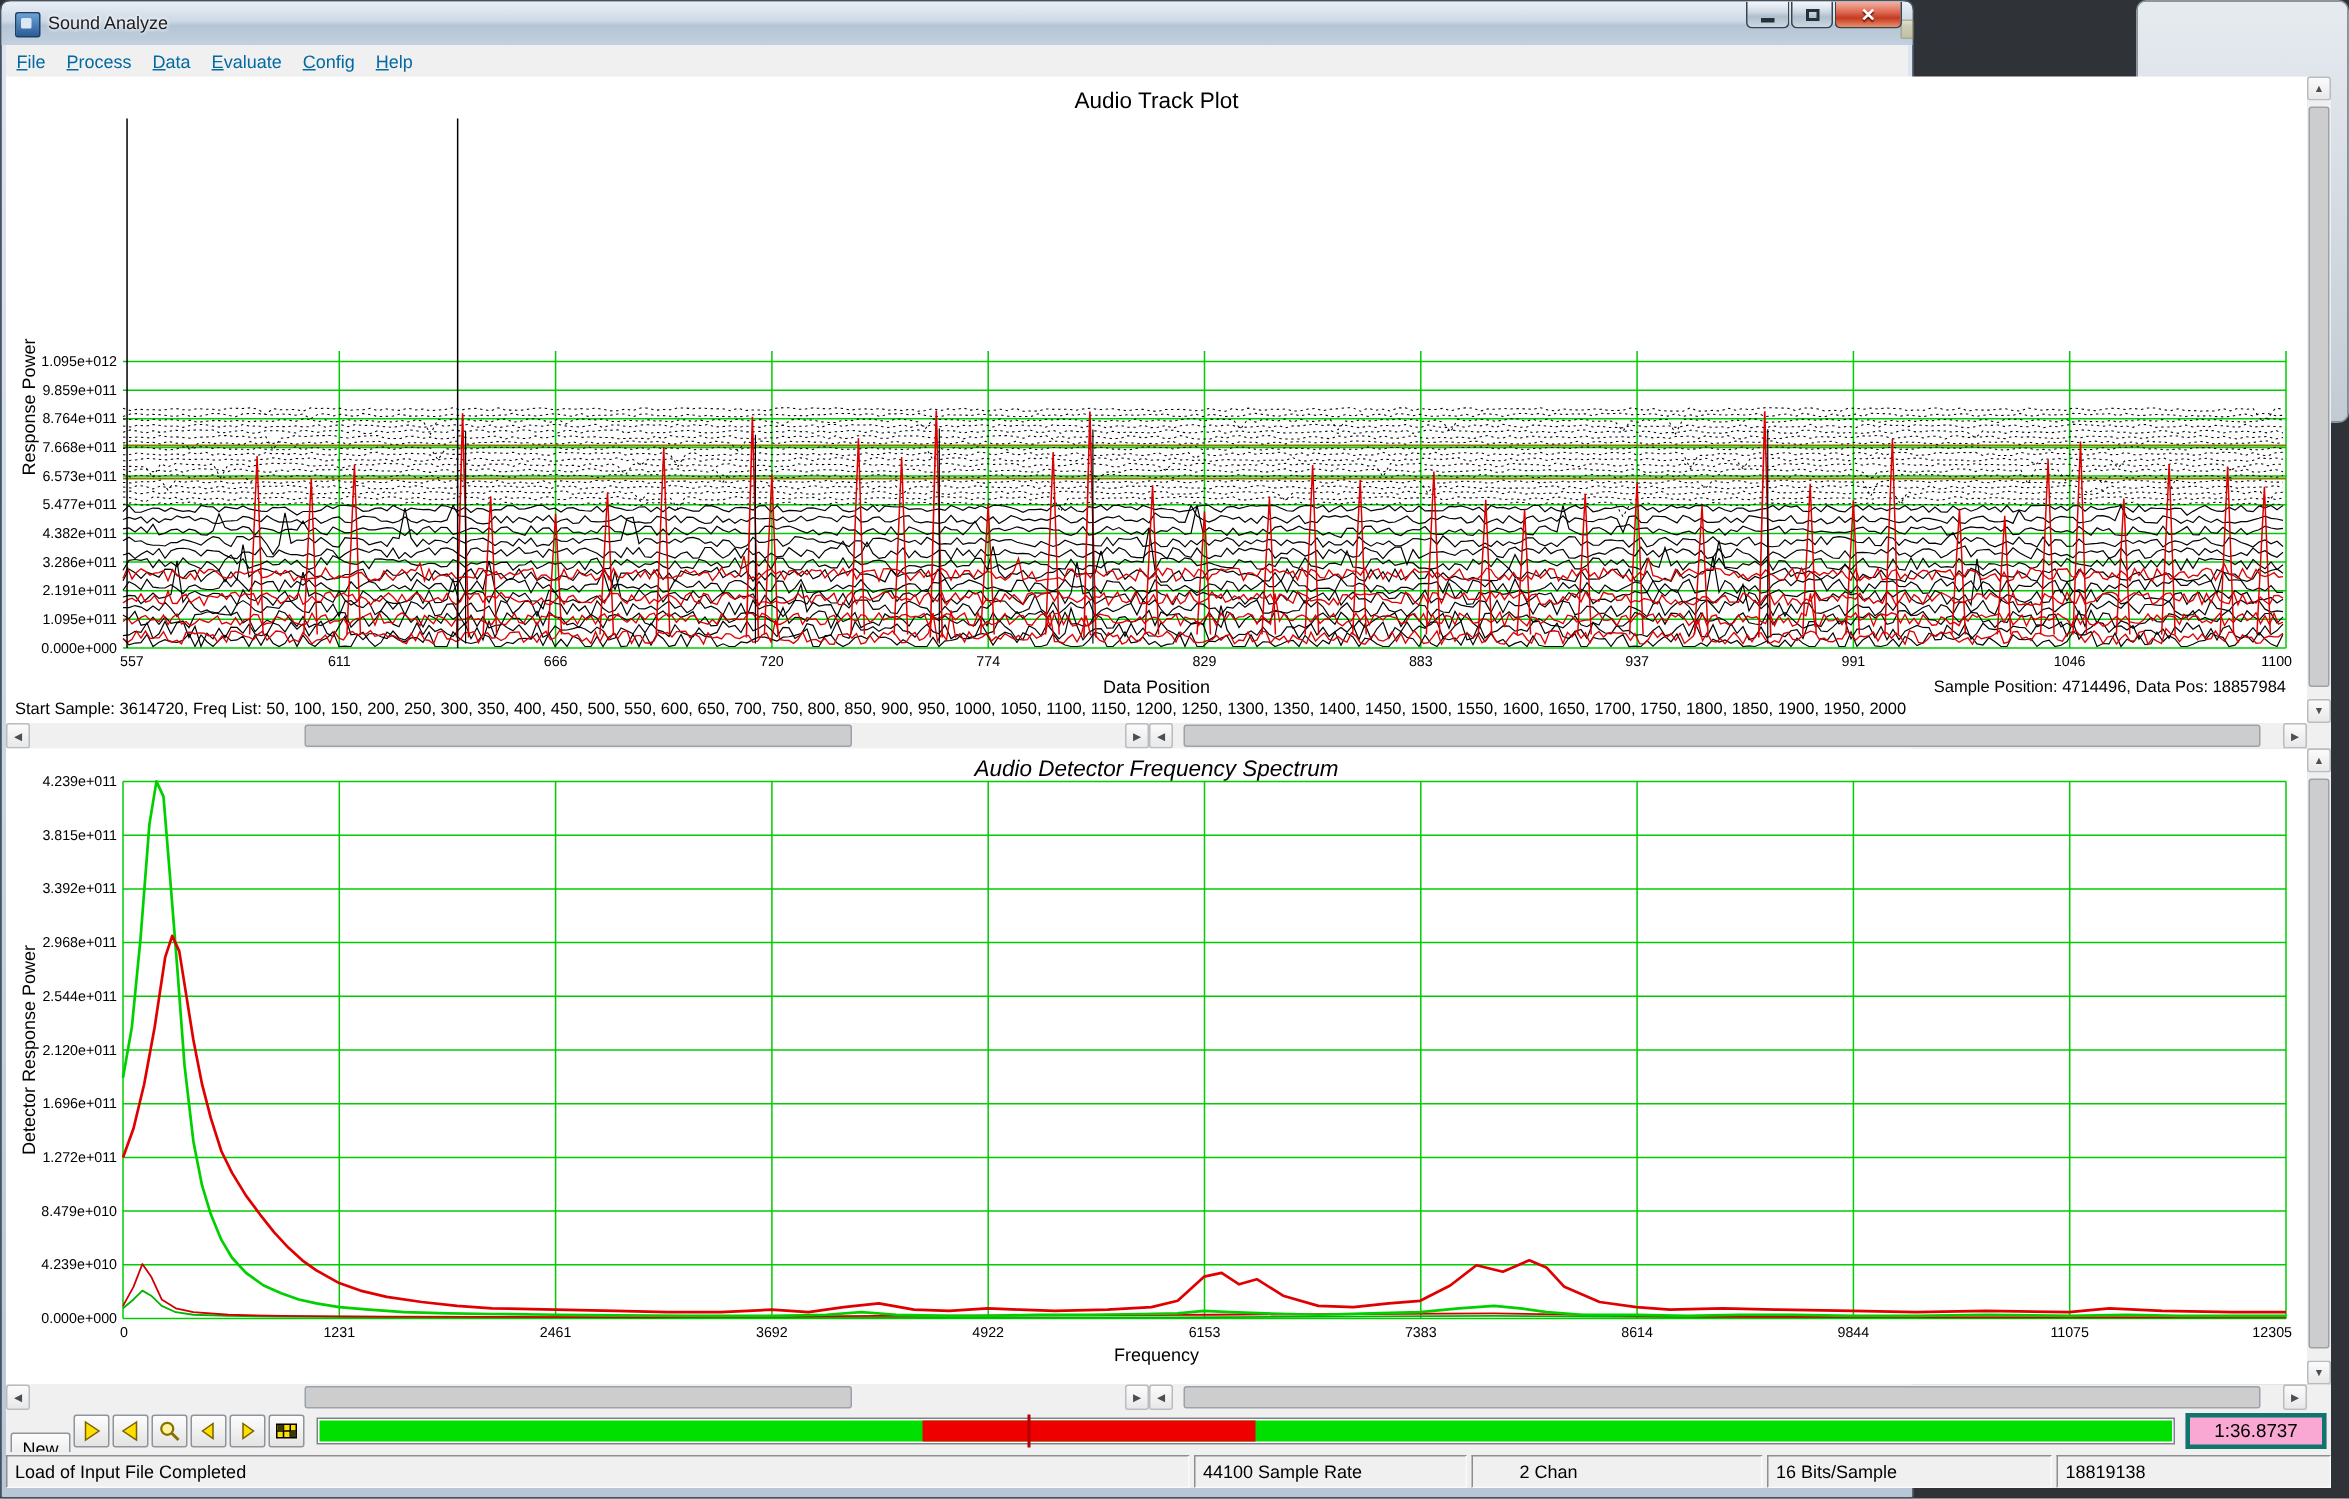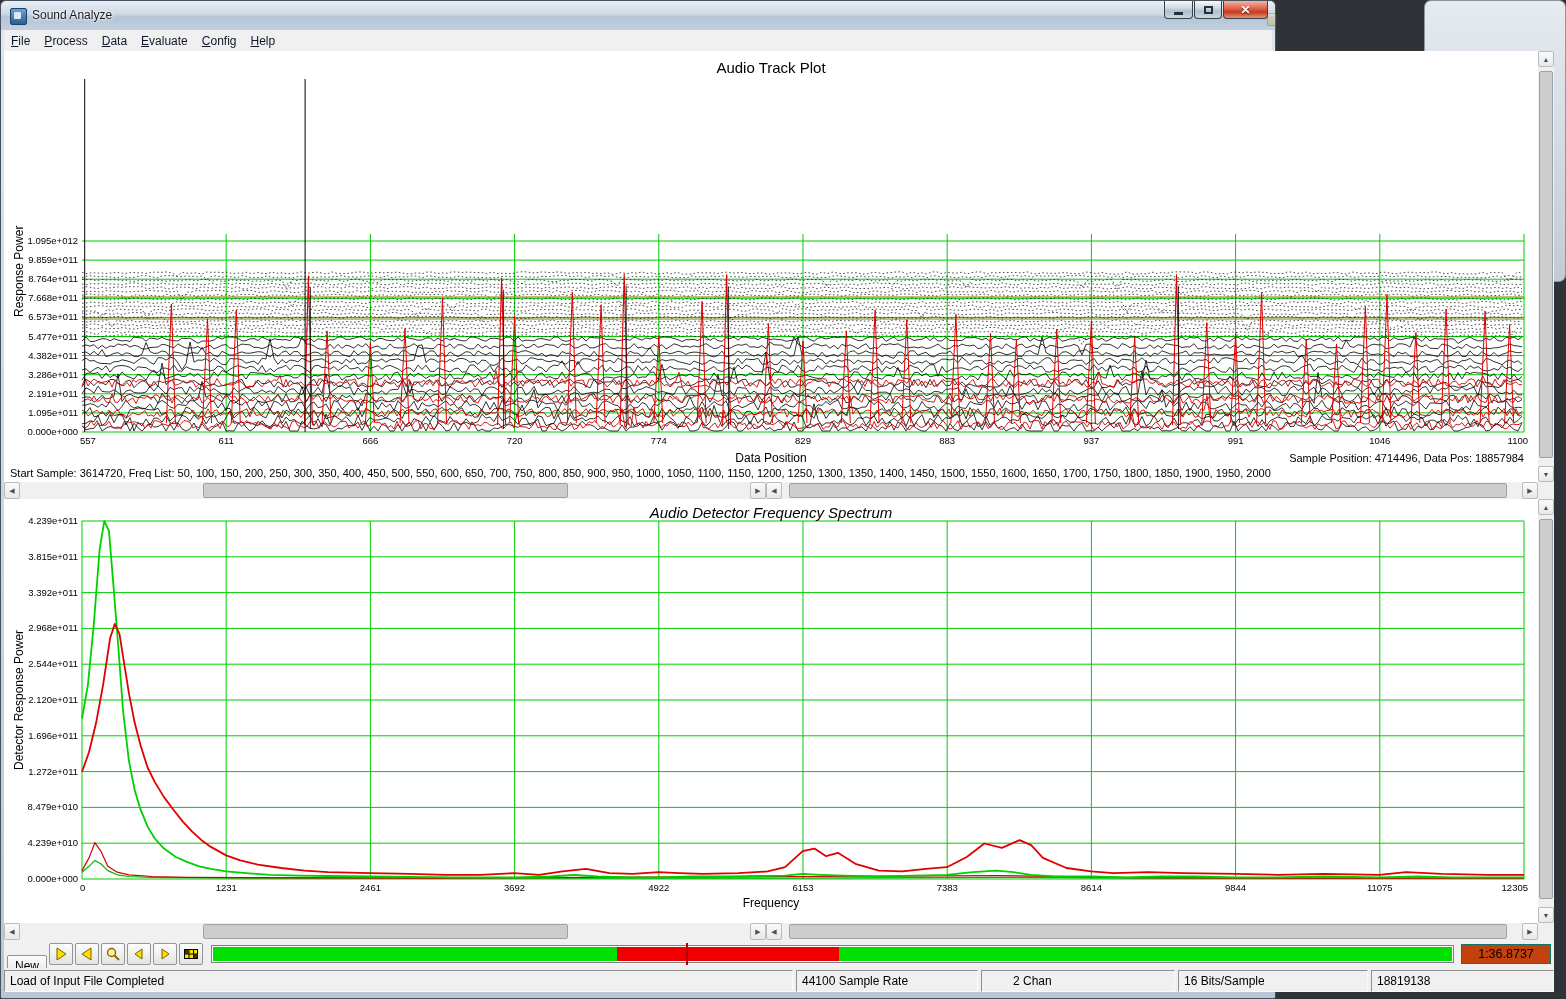--- a/index.html
+++ b/index.html
@@ -19,21 +19,21 @@
   .caption-buttons{position:absolute;right:7px;top:0;display:flex;gap:1px;}
   .cap-btn{height:18px;border:1px solid #39434c;border-top:none;border-radius:0 0 4px 4px;box-sizing:border-box;
     background:linear-gradient(#f5f9fc,#cfdae4 40%,#aebfcd 60%,#cbd8e4);display:flex;align-items:center;justify-content:center;cursor:default;}
   .cap-btn.min{width:29px;}.cap-btn.max{width:28px;}
   .cap-btn.close{width:45px;background:linear-gradient(#f2b4a6,#e06c55 40%,#c43a22 65%,#e8926c);}
   .glyph-min{width:9px;height:3px;background:#26303a;margin-top:8px;}
   .glyph-max{width:9px;height:8px;border:2px solid #26303a;box-sizing:border-box;background:transparent;}
   .glyph-close{color:#fff;font-size:12px;font-weight:bold;text-shadow:0 1px 1px #5a1005;line-height:1;}
   
   .menubar{position:absolute;left:3px;right:3px;top:29px;height:21px;background:#f0f0f0;display:flex;align-items:center;border-bottom:1px solid #e2e2e2;}
-  .menu-item{padding:2px 7px;font-size:12px;color:#0f172a;cursor:default;}
+  .menu-item{padding:2px 7px;font-size:12px;color:#0369a1;cursor:default;}
   
   .content{position:absolute;left:3px;right:3px;top:50px;bottom:8px;background:#f0f0f0;}
   .pane{position:absolute;left:0;width:1534px;background:#fff;overflow:hidden;}
   .pane-top{top:0;height:431px;}
   .pane-bottom{top:448px;height:424px;}
   .chart-title{position:absolute;left:0;width:100%;text-align:center;font-size:15px;color:#000;}
   .pane-top .chart-title{top:8px;}
   .pane-bottom .chart-title{top:5px;font-style:italic;}
   .ylabel{position:absolute;left:8px;writing-mode:vertical-rl;transform:rotate(180deg);display:flex;align-items:center;justify-content:center;font-size:12px;color:#000;}
   .ylabel-top{top:100px;height:240px;}
@@ -67,21 +67,21 @@
   .thumb-v{top:1%;height:97%;}
   .scroll-corner{width:16px;height:17px;background:#f0f0f0;flex:none;}
   
   .toolbar{position:absolute;left:0;top:889px;width:1550px;height:28px;background:#f0f0f0;display:flex;align-items:center;padding:0 3px;box-sizing:border-box;gap:2px;}
   .btn-new{width:40px;height:22px;background:linear-gradient(#fdfdfd,#e3e3e3);border:1px solid #8f959b;border-radius:2px;font-family:"Liberation Sans",sans-serif;font-size:12px;color:#000;padding:0;cursor:default;margin-top:24px;}
   .tool-btn{width:24px;height:22px;background:linear-gradient(#fdfdfd,#e3e3e3);border:1px solid #8f959b;border-radius:2px;display:flex;align-items:center;justify-content:center;padding:0;cursor:default;}
   .progress{flex:1;height:16px;margin-left:6px;margin-right:5px;border:1px solid #7d8288;background:#fff;position:relative;}
   .p-green{position:absolute;left:1px;right:1px;top:1px;bottom:1px;background:#00e000;}
   .p-red{position:absolute;top:1px;bottom:1px;background:#ee0000;}
   .p-cursor{position:absolute;top:-3px;bottom:-3px;width:2px;background:#b80000;}
-  .time-box{width:88px;height:18px;background:#c2410c;border:1px solid #0f766e;display:flex;align-items:center;justify-content:center;font-size:12.5px;color:#000;}
+  .time-box{width:88px;height:18px;background:#f9a8d4;border:3px solid #0f766e;display:flex;align-items:center;justify-content:center;font-size:12.5px;color:#000;}
   
   .statusbar{position:absolute;left:0;top:917px;width:1550px;height:24px;background:#f0f0f0;display:flex;align-items:stretch;padding-top:2px;box-sizing:border-box;gap:3px;}
   .status-panel{border:1px solid;border-color:#8e8e8e #fafafa #fafafa #8e8e8e;font-size:12px;color:#000;padding:3px 5px 0 5px;white-space:nowrap;overflow:hidden;box-sizing:border-box;}
   .sp1{flex:1;}.sp2{width:182px;}.sp3{width:194px;padding-left:31px;}.sp4{width:190px;}.sp5{width:183px;}
 </style>
 </head>
 <body>
 
 <div class="bg-window"></div>
 

